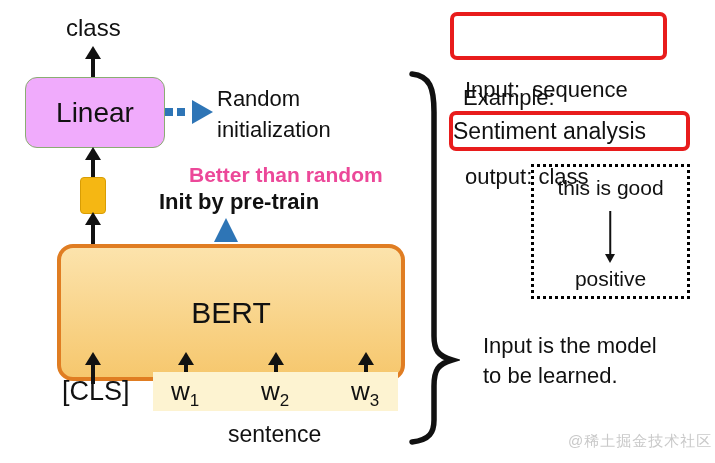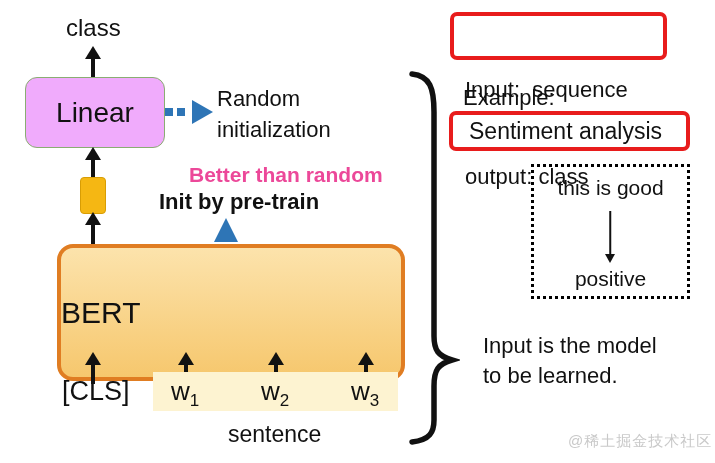--- a/index.html
+++ b/index.html
@@ -18,36 +18,36 @@
     font-size:28px;
   }
   .embed-rect {
     left:80px; top:177px; width:24px; height:35px;
     background:#f5b713; border:1px solid #d89d04; border-radius:4px;
   }
   .bert-box {
     left:57px; top:244px; width:348px; height:137px;
     background:linear-gradient(180deg,#fce3ac 0%,#f6c76d 100%);
     border:4px solid #e07d22; border-radius:16px;
-    display:flex; align-items:center; 
+    display:flex; align-items:center; justify-content:center;
     font-size:30px; box-sizing:border-box;
   }
   .sentence-strip {
     left:153px; top:372px; width:245px; height:39px;
     background:#fdf3d1;
   }
   .io-box {
     left:450px; top:12px; width:217px; height:48px;
     border:4px solid #e81c1c; border-radius:7px; box-sizing:border-box;
     padding:1px 0 0 11px; font-size:22px; line-height:29px; white-space:pre;
   }
   .example-box {
     left:449px; top:111px; width:241px; height:40px;
     border:4px solid #e81c1c; border-radius:7px; box-sizing:border-box;
-    display:flex; align-items:center; padding-left:16px;
+    display:flex; align-items:center; padding-left:0;
     font-size:23px; white-space:pre;
   }
   .demo-box {
     left:531px; top:164px; width:159px; height:135px;
     border:3px dotted #000; box-sizing:border-box;
   }
 
   
   .t { white-space:pre; }
   .class-label   { left:66px;  top:14px;  font-size:24px; }

